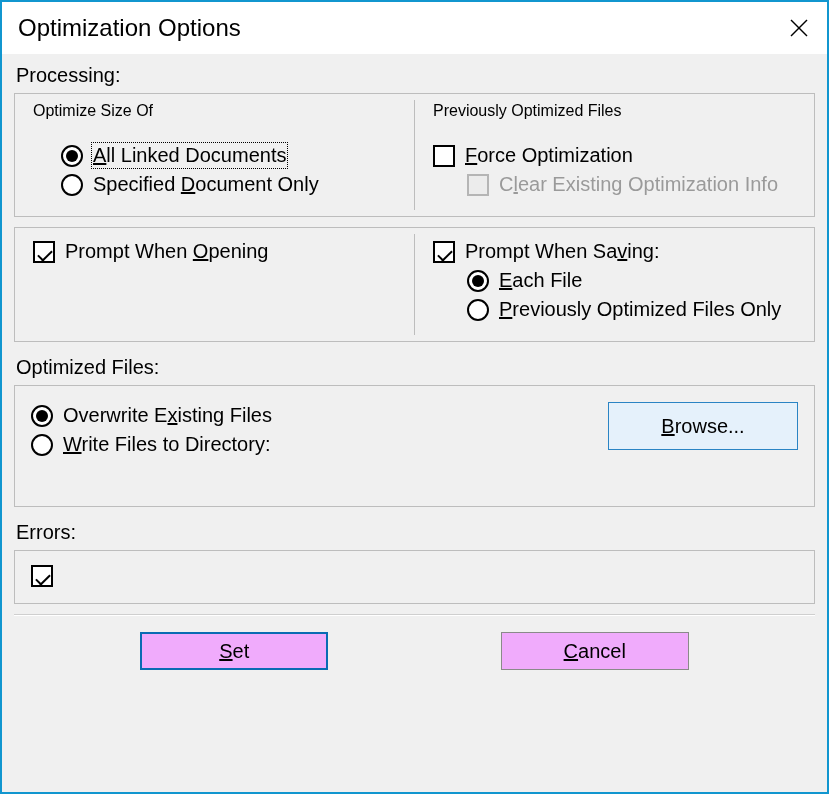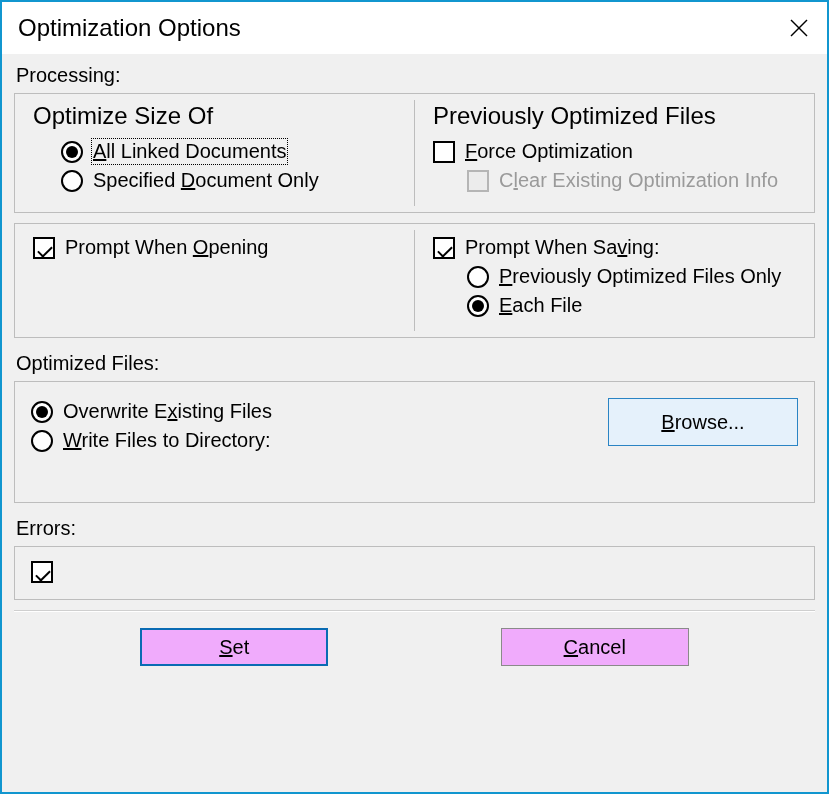--- a/index.html
+++ b/index.html
@@ -66,22 +66,22 @@
   .col {
     flex: 1;
     padding: 8px 12px 14px 18px;
   }
   .vline {
     width: 1px;
     background: #bdbdbd;
     margin: 6px 0;
   }
   .group-title {
-    font-size: 24px;
-    margin: 0 0 10px 0;
+    font-size: 16px;
+    margin: 0 0 24px 0;
   }
   .opt-row {
     display: flex;
     align-items: center;
     margin: 4px 0 6px 0;
   }
   .opt-row.indent1 { margin-left: 28px; }
   .opt-row.indent2 { margin-left: 34px; align-items: center; }
   .radio, .check {
     width: 22px;
@@ -206,26 +206,26 @@
           <span class="lbl"><span>Prompt When </span><span class="u">O</span><span>pening</span></span>
         </div>
       </div>
       <div class="vline"></div>
       <div class="col">
         <div class="opt-row">
           <div class="check checked"></div>
           <span class="lbl"><span>Prompt When Sa</span><span class="u">v</span><span>ing:</span></span>
         </div>
         <div class="opt-row indent2">
+          <div class="radio selected"></div>
+          <span class="lbl"><span></span><span class="u">E</span><span>ach File</span></span>
+        </div>
+        <div class="opt-row indent2">
           <div class="radio"></div>
           <span class="lbl"><span></span><span class="u">P</span><span>reviously Optimized Files Only</span></span>
-        </div>
-        <div class="opt-row indent2">
-          <div class="radio selected"></div>
-          <span class="lbl"><span></span><span class="u">E</span><span>ach File</span></span>
         </div>
       </div>
     </div>
 
     <div class="spacer"></div>
 
     <div class="section-label">Optimized Files:</div>
     <div class="panel files-panel">
       <div class="files-left">
         <div class="opt-row">

